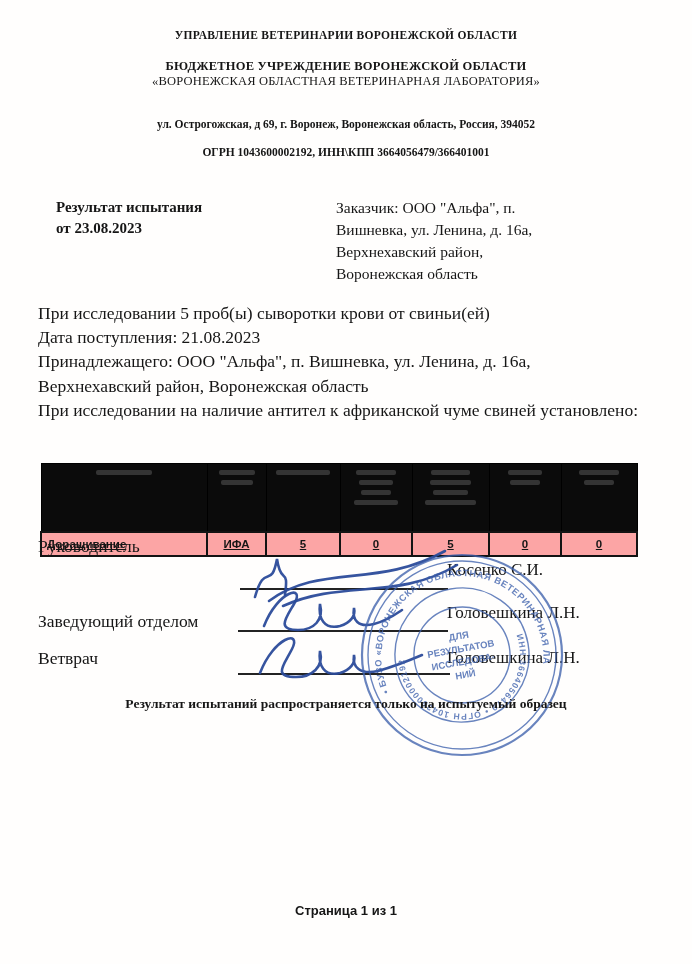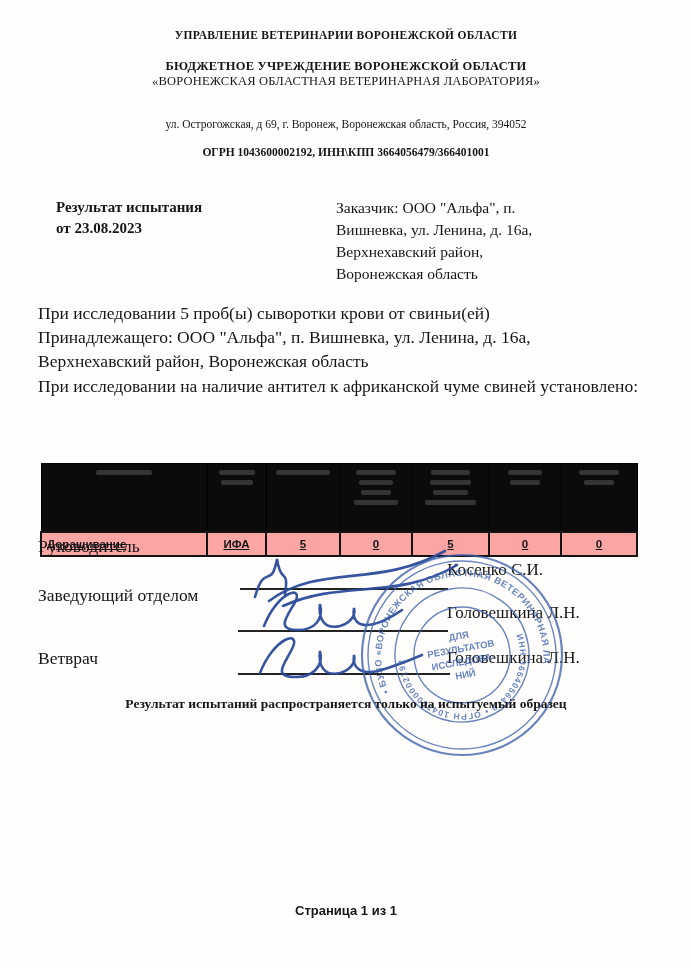--- a/index.html
+++ b/index.html
@@ -5,21 +5,21 @@
   html,body{margin:0;padding:0;background:#ffffff;}
   .page{position:relative;width:692px;height:964px;background:#fffefd;overflow:hidden;
         font-family:"Liberation Serif","DejaVu Serif",serif;color:#161616;}
   .abs{position:absolute;}
   .ctr{text-align:center;left:0;width:692px;}
 
   
   .authority{top:29px;font-size:11.5px;font-weight:600;letter-spacing:.3px;}
   .inst1{top:59px;font-size:12.5px;font-weight:bold;letter-spacing:.2px;}
   .inst2{top:74px;font-size:12.5px;font-weight:normal;letter-spacing:.2px;}
-  .addr{top:118px;font-size:11.5px;font-weight:400;}
+  .addr{top:118px;font-size:11.5px;font-weight:700;}
   .tel{top:132px;font-size:11.5px;font-weight:600;}
   .tel .u{border-bottom:1.6px solid #161616;padding-bottom:1px;}
   .ogrn{top:146px;font-size:11.5px;font-weight:600;}
 
   
   .resblock{top:197px;left:56px;width:295px;text-align:left;font-weight:bold;
             font-size:15px;line-height:20.5px;}
   .custblock{top:197px;left:336px;width:300px;font-size:15.5px;line-height:22px;}
 
   
@@ -69,20 +69,21 @@
 
   <div class="abs custblock">
     <div>Заказчик: ООО "Альфа", п.</div>
     <div>Вишневка, ул. Ленина, д. 16а,</div>
     <div>Верхнехавский район,</div>
     <div>Воронежская область</div>
   </div>
 
   <div class="abs bodytext">
     <p>При исследовании 5 проб(ы) сыворотки крови от свиньи(ей)</p>
+    <p>Дата поступления: 21.08.2023</p>
     <p>Принадлежащего: ООО "Альфа", п. Вишневка, ул. Ленина, д. 16а, Верхнехавский район, Воронежская область</p>
     <p>При исследовании на наличие антител к африканской чуме свиней установлено:</p>
   </div>
 
   <table class="res">
     <colgroup>
       <col style="width:166px">
         <col style="width:59px">
         <col style="width:74px">
       <col style="width:72px">
@@ -132,21 +133,21 @@
       <td>0</td>
       <td>0</td>
     </tr>
   </tbody>
     </table>
 
   <div class="abs sigrole" style="top:536px">Руководитель</div>
   <div class="abs signame" style="top:560px">Косенко С.И.</div>
   <div class="abs sigline" style="top:588px;left:240px;width:208px"></div>
 
-  <div class="abs sigrole" style="top:585px">Заведующий отделом</div>
+  <div class="abs sigrole" style="top:611px">Заведующий отделом</div>
   <div class="abs signame" style="top:603px">Головешкина Л.Н.</div>
   <div class="abs sigline" style="top:630px;left:238px;width:210px"></div>
 
   <div class="abs sigrole" style="top:648px">Ветврач</div>
   <div class="abs signame" style="top:648px">Головешкина Л.Н.</div>
   <div class="abs sigline" style="top:673px;left:238px;width:212px"></div>
 
   <svg class="sig" style="left:225px;top:545px" width="235" height="70">
     <path d="M30,52 C40,16 46,46 52,14 C56,42 64,20 60,50"></path>
     <path d="M44,56 C96,18 152,44 220,6"></path>

